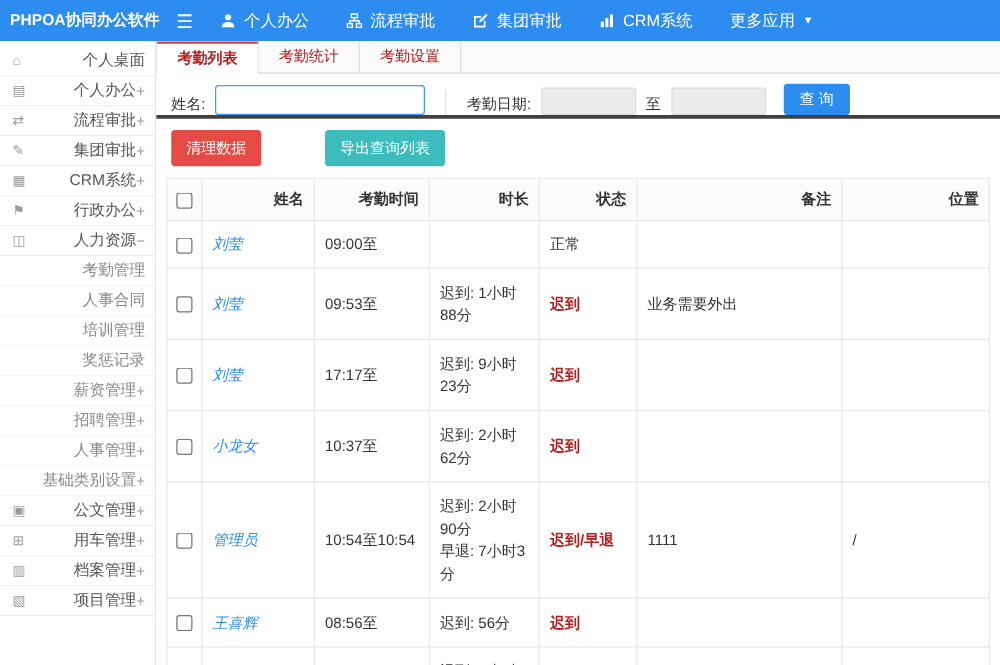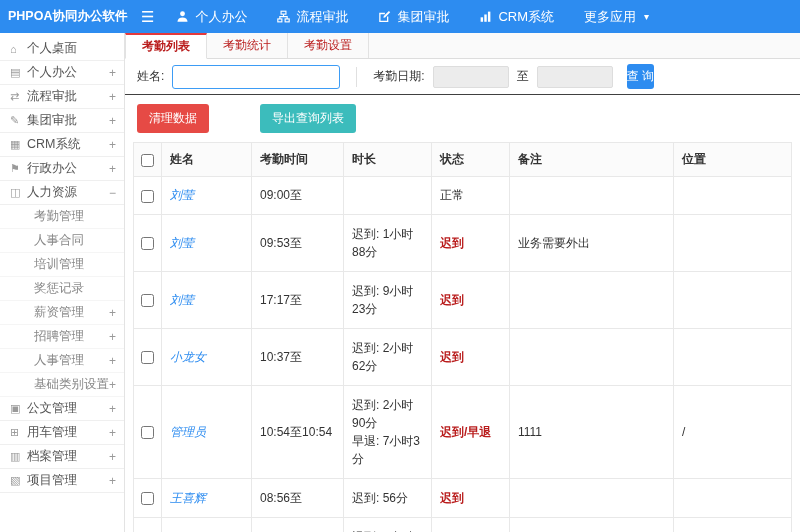--- a/index.html
+++ b/index.html
@@ -17,48 +17,48 @@
   .caret { font-size:10px; margin-left:2px; }
 
   
   .layout { flex:1; display:flex; overflow:hidden; }
 
   
   .sidebar { width:125px; flex-shrink:0; background:#fff; border-right:1px solid #e3e3e3; overflow:hidden; padding-top:4px; }
   .side-item { height:24px; display:flex; align-items:center; padding:0 8px 0 10px; font-size:12.5px;
     color:#555; border-bottom:1px solid #efefef; cursor:pointer; }
   .side-item .s-icon { width:17px; color:#9a9a9a; font-size:11px; }
-  .side-item .s-label { flex:1; white-space:nowrap; overflow:hidden; }
+  .side-item .s-label { flex:1; white-space:nowrap; overflow:hidden;text-align:right; }
   .side-item .s-suffix { color:#999; font-size:12px; }
   .side-item.sub { padding-left:34px; color:#888; border-bottom:1px solid #f5f5f5; }
 
   
   .main { flex:1; display:flex; flex-direction:column; overflow:hidden; background:#fff; }
 
   .tabs { height:26px; background:#fafafa; border-bottom:1px solid #ddd; display:flex; flex-shrink:0; }
   .tab { padding:0 16px; line-height:25px; font-size:12px; color:#b91c1c; border-right:1px solid #e2e2e2; cursor:pointer; }
   .tab.active { background:#fff; border-top:2px solid #e4393c; line-height:23px; font-weight:bold;
     border-left:1px solid #e2e2e2; margin-bottom:-1px; border-bottom:1px solid #fff; }
 
-  .searchbar { height:36px; display:flex; align-items:center; padding:0 12px; gap:8px;
-    font-size:12px; color:#333; border-bottom:1px solid #404040; flex-shrink:0; }
+  .searchbar { height:36px; display:flex; align-items:flex-end; padding:0 12px; gap:8px;
+    font-size:12px; color:#333; border-bottom:3px solid #404040; flex-shrink:0; }
   .name-input { width:168px; height:24px; border:1px solid #3d9cf5; border-radius:3px; padding:0 6px; font-size:12px; outline:none; }
   .vdivider { width:1px; height:20px; background:#e0e0e0; margin:0 8px; }
   .date-input { width:76px; height:22px; background:#ececec; border:1px solid #ddd; border-radius:2px; padding:0 5px; font-size:12px; }
-  .btn-query { background:#2d8cf0; color:#fff; border:none; border-radius:3px; height:25px; padding:0 0;
+  .btn-query { background:#2d8cf0; color:#fff; border:none; border-radius:3px; height:25px; padding:0 13px;
     font-size:12px; cursor:pointer; margin-left:6px; font-family:inherit; }
 
   .actions { padding:9px 12px; display:flex; gap:10px; flex-shrink:0; }
   .btn-clean { background:#e64a45; color:#fff; border:none; border-radius:3px; padding:6px 12px; font-size:12px; cursor:pointer; font-family:inherit; }
   .btn-export { background:#3cbcbc; color:#fff; border:none; border-radius:3px; padding:6px 12px; font-size:12px; cursor:pointer; font-family:inherit;margin-left:41px; }
 
   .table-wrap { flex:1; overflow:hidden; padding:0 8px; }
   table.grid { width:100%; border-collapse:collapse; font-size:12px; color:#333; table-layout:fixed; }
   .grid th, .grid td { border:1px solid #e8e8e8; padding:10px 8px; text-align:left; vertical-align:middle; }
-  .grid thead th { background:#fbfbfb; font-weight:bold; padding:8px; }
+  .grid thead th { background:#fbfbfb; font-weight:bold; padding:8px;text-align:right; }
   .grid .chk { width:28px; text-align:center; padding:8px 4px; }
   .grid input[type=checkbox] { width:13px; height:13px; vertical-align:middle; }
   .name-link { color:#2d8cf0; text-decoration:none; cursor:pointer;font-style:italic; }
   td.dur { white-space:pre-line; line-height:1.5; }
   td.status.late { color:#b91c1c;font-weight:bold; }
   td.status.normal { color:#333; }
 </style>
 </head>
 <body>
 

